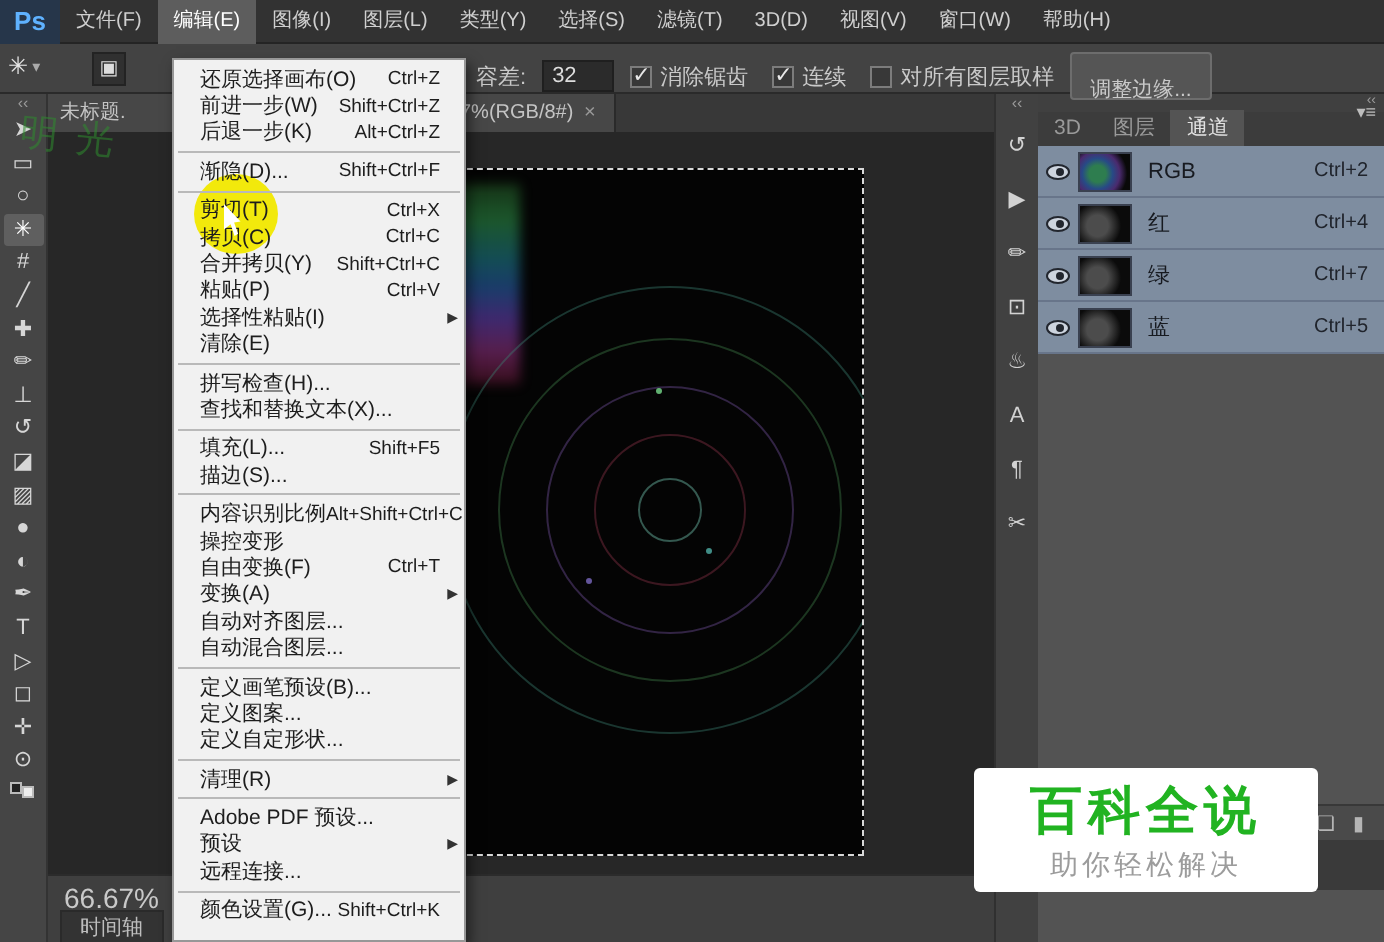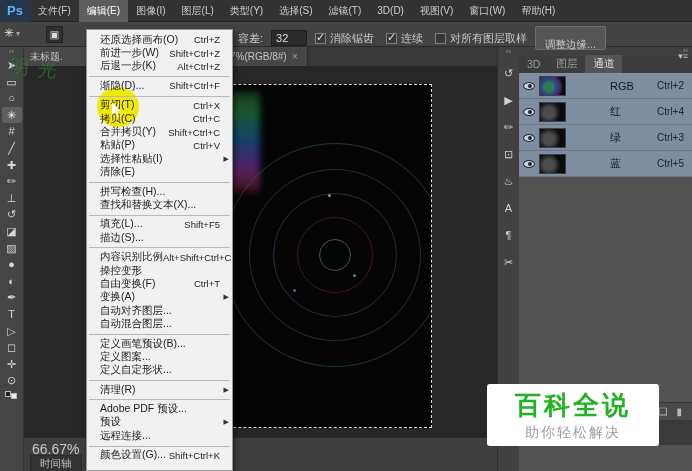--- a/index.html
+++ b/index.html
@@ -98,21 +98,21 @@
   .ptab.active { background:#545454; color:#e2e2e2; }
   #panel-menu-icon { position:absolute; right:4px; top:4px; color:#bdbdbd; font-size:9px; }
   .chan-row { height:26px; background:#7e8da0; border-bottom:1px solid #68758a; display:flex;
     align-items:center; position:relative; }
   .eye-cell { width:20px; display:flex; justify-content:center; }
   .eye { width:12px; height:8px; border:1px solid #22262e; border-radius:50%; background:#cdd4de; position:relative; }
   .eye::after { content:""; position:absolute; left:3.5px; top:1.5px; width:4px; height:4px; border-radius:50%; background:#22262e; }
   .thumb { width:27px; height:20px; border:1px solid #3a4150; margin-right:8px;
     background:radial-gradient(circle at 35% 55%, #4c4c4c 0 28%, #0b0b0b 62%); }
   .thumb.rgb { background:radial-gradient(circle at 35% 55%, #2e7d4f 0 22%, #274a86 40%, #4a2a6e 58%, #090909 78%); }
-  .chan-name { font-size:11px; color:#171a20; flex:1;margin-left:36px; }
+  .chan-name { font-size:11px; color:#171a20; flex:1; }
   .chan-shortcut { font-size:10px; color:#20242c; padding-right:8px; }
   #chan-filler { height:225px; background:#535353; }
   #chan-bottombar { height:18px; background:#4a4a4a; border-top:1px solid #383838; display:flex;
     justify-content:flex-end; align-items:center; gap:9px; padding-right:10px; }
   #chan-bottombar span { color:#b5b5b5; font-size:10px; }
   #chan-underbar { height:25px; background:#3a3a3a; }
 
   
   #edit-menu { position:absolute; left:86px; top:29px; width:147px; height:442px; background:#f1f1f1;
     border:1px solid #979797; box-shadow:2px 3px 6px rgba(0,0,0,.5); z-index:100; padding-top:3px; overflow:hidden; }
@@ -337,21 +337,21 @@
           <span class="chan-name">红</span>
           <span class="chan-shortcut">Ctrl+4</span>
         </div>
 
         <div class="chan-row">
           <span class="eye-cell">
             <span class="eye"></span>
           </span>
           <span class="thumb gray"></span>
           <span class="chan-name">绿</span>
-          <span class="chan-shortcut">Ctrl+3</span>
+          <span class="chan-shortcut">Ctrl+7</span>
         </div>
 
         <div class="chan-row">
           <span class="eye-cell">
             <span class="eye"></span>
           </span>
           <span class="thumb gray"></span>
           <span class="chan-name">蓝</span>
           <span class="chan-shortcut">Ctrl+5</span>
         </div>

